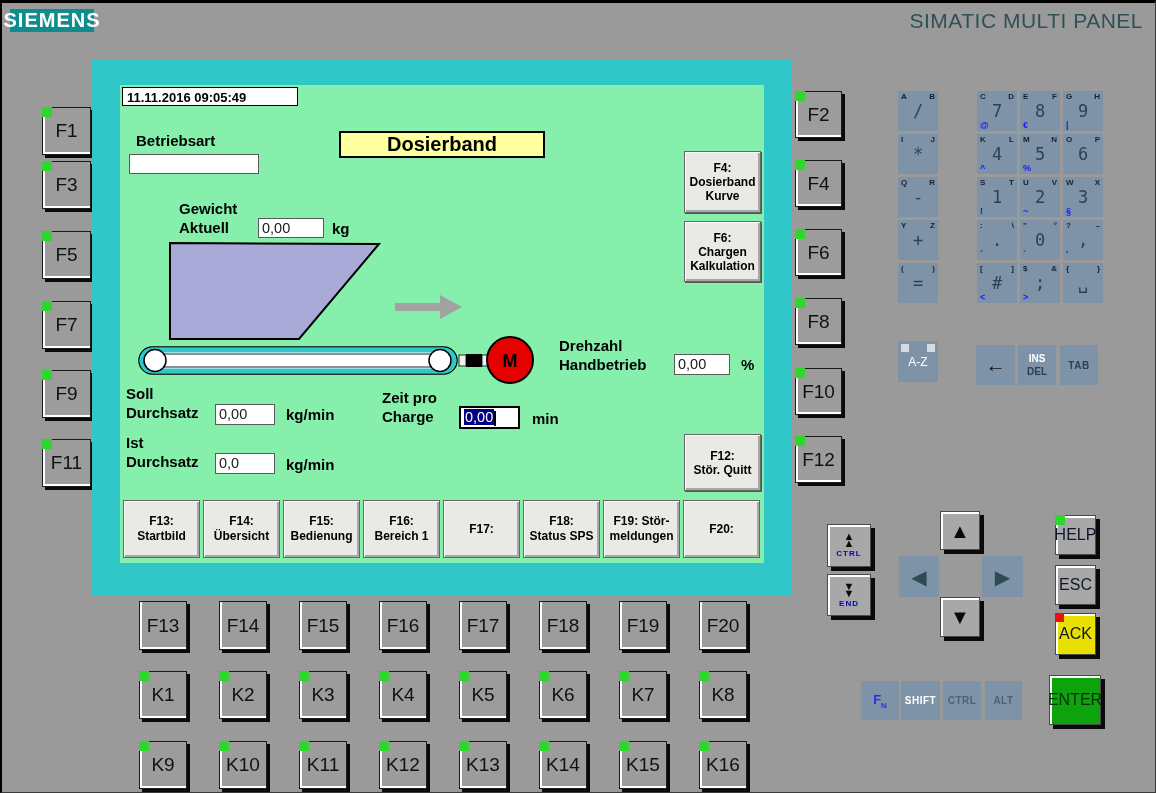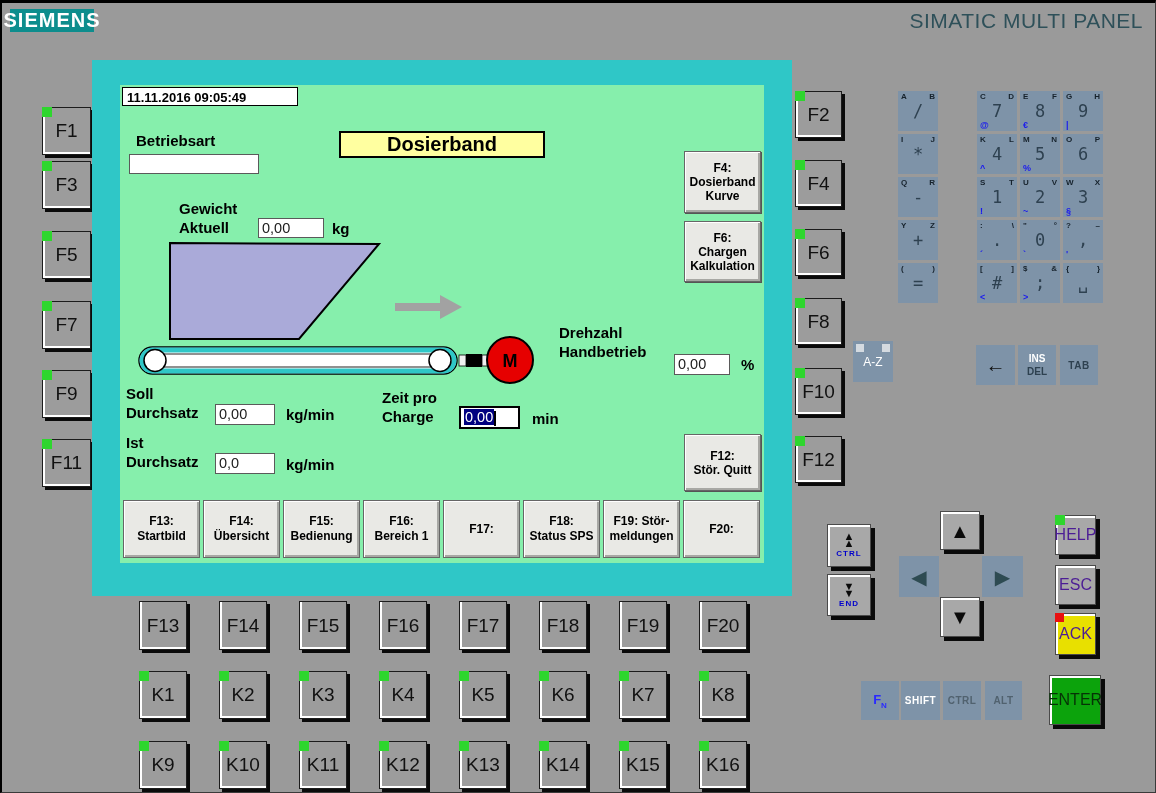--- a/index.html
+++ b/index.html
@@ -61,21 +61,21 @@
   .bkey .cg{font-size:17px;font-family:"DejaVu Sans Mono",monospace;color:#2e4150;}
   .bkey .bl{position:absolute;bottom:1px;left:3px;font-size:9px;font-weight:bold;color:#1a1aee;}
   .bkabs{position:absolute;background:#7e93a8;color:#2e4150;display:flex;align-items:center;justify-content:center;cursor:pointer;}
   .cornersq{position:absolute;top:3px;width:8px;height:8px;background:#d4dae0;}
   
   .ckey{position:absolute;background:#a8a8a8;border:1px solid #4a4a4a;
     box-shadow:inset 2px 2px 0 #ffffff, 4px 4px 0 #0a0a0a;
     display:flex;flex-direction:column;align-items:center;justify-content:center;cursor:pointer;box-sizing:border-box;}
   .ckey.yellow{background:#e8e000;}
   .ckey.green{background:#0ca30c;}
-  .ctext{font-size:16px;color:#4c1d95;}
+  .ctext{font-size:16px;color:#0f172a;}
   .dbltri{line-height:7px;font-size:11px;color:#0a0a0a;text-align:center;}
   .dbltri span{display:block;}
   .bluecap{font-size:8px;font-weight:bold;color:#0000cc;letter-spacing:1px;margin-top:2px;}
   .tri{font-size:20px;color:#0a0a0a;line-height:20px;}
   .tric{font-size:20px;color:#2e4b52;line-height:20px;}
   .modtxt{font-size:10px;font-weight:bold;letter-spacing:0.5px;}
 </style>
 </head>
 <body>
 
@@ -186,21 +186,21 @@
           <rect x="327" y="117" width="7" height="11" fill="#f0f0f0" stroke="#000" stroke-width="0.8"></rect>
           <rect x="334" y="116" width="16" height="13" fill="#000"></rect>
           <rect x="350" y="117" width="6" height="11" fill="#f0f0f0" stroke="#000" stroke-width="0.8"></rect>
         </g>
         <g>
           <circle cx="378" cy="122" r="23" fill="#e60000" stroke="#000" stroke-width="2"></circle>
           <text x="378" y="129" text-anchor="middle" font-size="18" font-weight="bold" font-family="Liberation Sans, sans-serif" fill="#000">M</text>
         </g>
       </svg>
 
-      <div class="lbl2" style="left:439px;top:238px">
+      <div class="lbl2" style="left:439px;top:251px">
         <span>Drehzahl</span>
           <span>Handbetrieb</span>
       </div>
       <div class="fld" style="left:554px;top:269px;width:56px;height:21px">0,00</div>
       <span class="unit" style="left:621px;top:271px">%</span>
 
       <div class="lbl2" style="left:6px;top:299px">
         <span>Soll</span>
           <span>Durchsatz</span>
       </div>
@@ -468,21 +468,21 @@
         <span class="bl">&gt;</span>
       </div>
     <div class="bkey gc5">
         <span class="tl">{</span>
         <span class="tr">}</span>
         <span class="cg">␣</span>
         <span class="bl"></span>
       </div>
   </div>
 
-  <div class="bkabs" style="left:851px;top:338px;width:40px;height:41px;color:#fff;font-size:12px">
+  <div class="bkabs" style="left:896px;top:338px;width:40px;height:41px;color:#fff;font-size:12px">
     <span class="cornersq" style="left:3px"></span>
     <span class="cornersq" style="right:3px"></span>
     <span>A-Z</span>
   </div>
   <div class="bkabs" style="left:974px;top:342px;width:39px;height:40px;font-size:20px;color:#111">
       <span>←</span>
     </div>
   <div class="bkabs" style="left:1016px;top:342px;width:38px;height:40px;flex-direction:column;font-size:10px;font-weight:bold;line-height:13px">
     <span style="color:#fff">INS</span>
     <span style="color:#2e4150">DEL</span>

